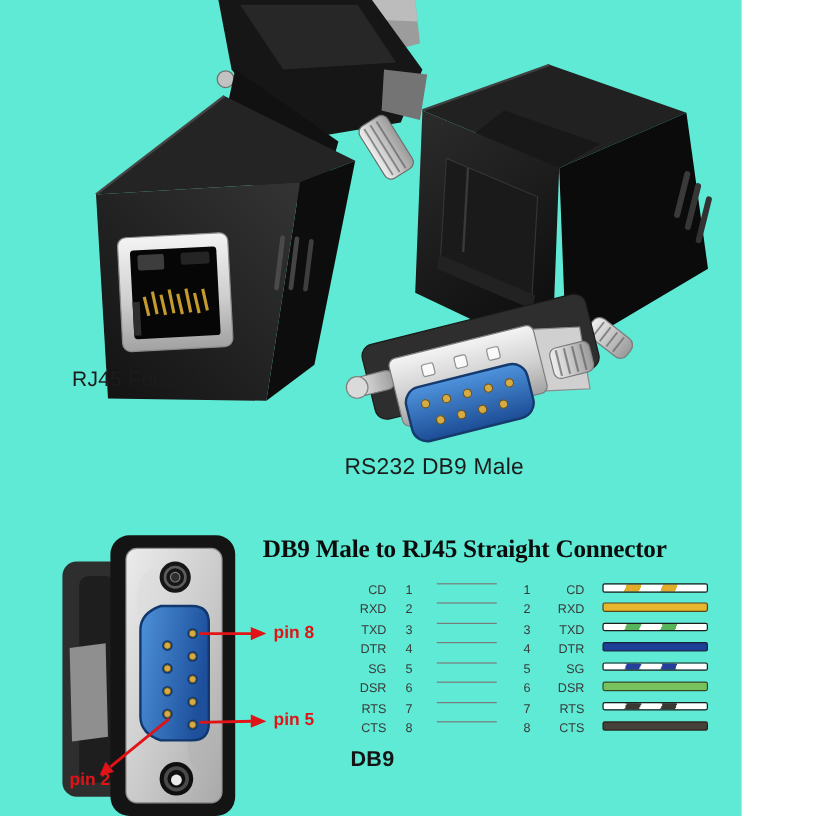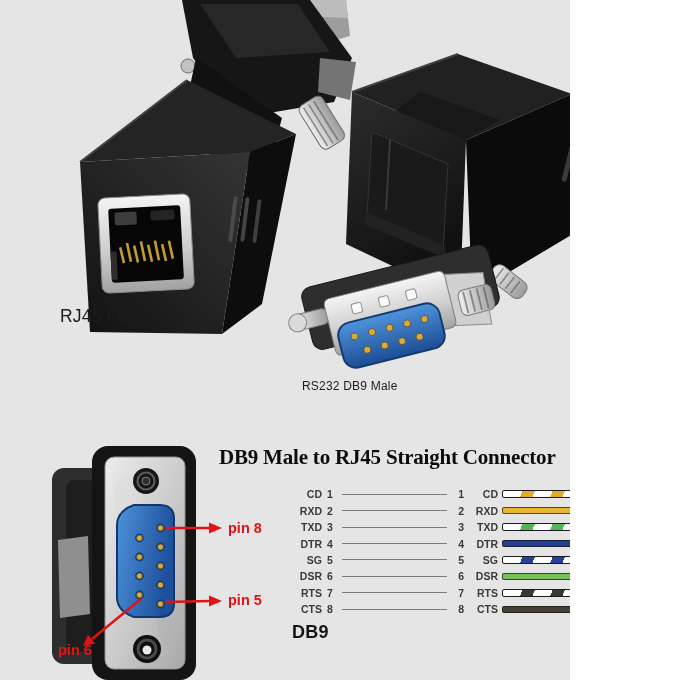--- a/index.html
+++ b/index.html
@@ -1,29 +1,30 @@
 <!DOCTYPE html>
 <html style="--annotation-red: #e01417;"><head>
 <meta charset="utf-8">
 <style>
   html,body{margin:0;padding:0;background:#fff;}
   .canvas{
-    position:relative;width:570px;height:680px;background:#e5e5e5;overflow:hidden;
+    position:relative;width:570px;height:680px;background:#5eead4;overflow:hidden;
     font-family:"Liberation Sans",sans-serif;
+    padding-left:48px;
   }
   .photo-layer{position:absolute;left:0;top:0;}
   .label{position:absolute;color:#1c1c1c;font-size:17.5px;letter-spacing:.2px;white-space:nowrap;}
   .label.rj45-female{left:60px;top:306px;}
-  .label.rs232{left:302px;top:379px;font-size:12px;text-align:right;}
+  .label.rs232{left:287px;top:379px;font-size:19px;text-align:right;}
   .diagram-title{
     position:absolute;left:219px;top:445px;width:440px;
     font-size:21px;font-weight:700;color:#0c0c0c;letter-spacing:-.2px;white-space:nowrap;font-family:Liberation Serif, serif;
   }
   .wire-rows{position:absolute;left:270px;top:486px;width:320px;height:149px;display:flex;flex-direction:column;}
-  .wire-row{height:16.45px;display:flex;align-items:center;font-size:10.5px;font-weight:700;color:#3a3a3a;}
+  .wire-row{height:16.45px;display:flex;align-items:flex-start;font-size:10.5px;font-weight:400;color:#3a3a3a;gap:11px;}
   .sig-l{width:52px;text-align:right;}
   .pin-l{width:11px;margin-left:5px;}
   .link{flex:1;height:0;border-top:1px solid #7b7b7b;margin:0 3px 0 4px;}
   .pin-r{width:14px;display:flex;justify-content:flex-end;white-space:nowrap;}
   .sig-r{width:34px;text-align:right;}
   .swatch{width:88px;height:7.5px;margin-left:4px;border-radius:2px;box-sizing:border-box;}
   .footer{position:absolute;top:622px;width:90px;text-align:left;font-size:18px;font-weight:700;color:#141414;letter-spacing:.3px;}
   .footer.db9{left:292px;}
   .footer.rj45{left:454px;}
   .pin-note{position:absolute;color:var(--annotation-red,#e01417);font-size:14.5px;font-weight:700;white-space:nowrap;}
@@ -216,21 +217,21 @@
         <polygon points="83,646 95,643.4 88,634.7" stroke="none"></polygon>
       </g>
     </g>
   </svg>
 
   <div class="label rj45-female">RJ45 Female</div>
   <div class="label rs232">RS232 DB9 Male</div>
 
   <div class="pin-note pin1">pin 8</div>
   <div class="pin-note pin5">pin 5</div>
-  <div class="pin-note pin9">pin 6</div>
+  <div class="pin-note pin9">pin 2</div>
 
   <div class="diagram-title">DB9 Male to RJ45 Straight Connector</div>
 
   <div class="wire-rows" id="wire-rows">
   <div class="wire-row">
     <span class="sig-l">CD</span>
     <span class="pin-l">1</span>
     <span class="link"></span>
     <span class="pin-r">1</span>
     <span class="sig-r">CD</span>

